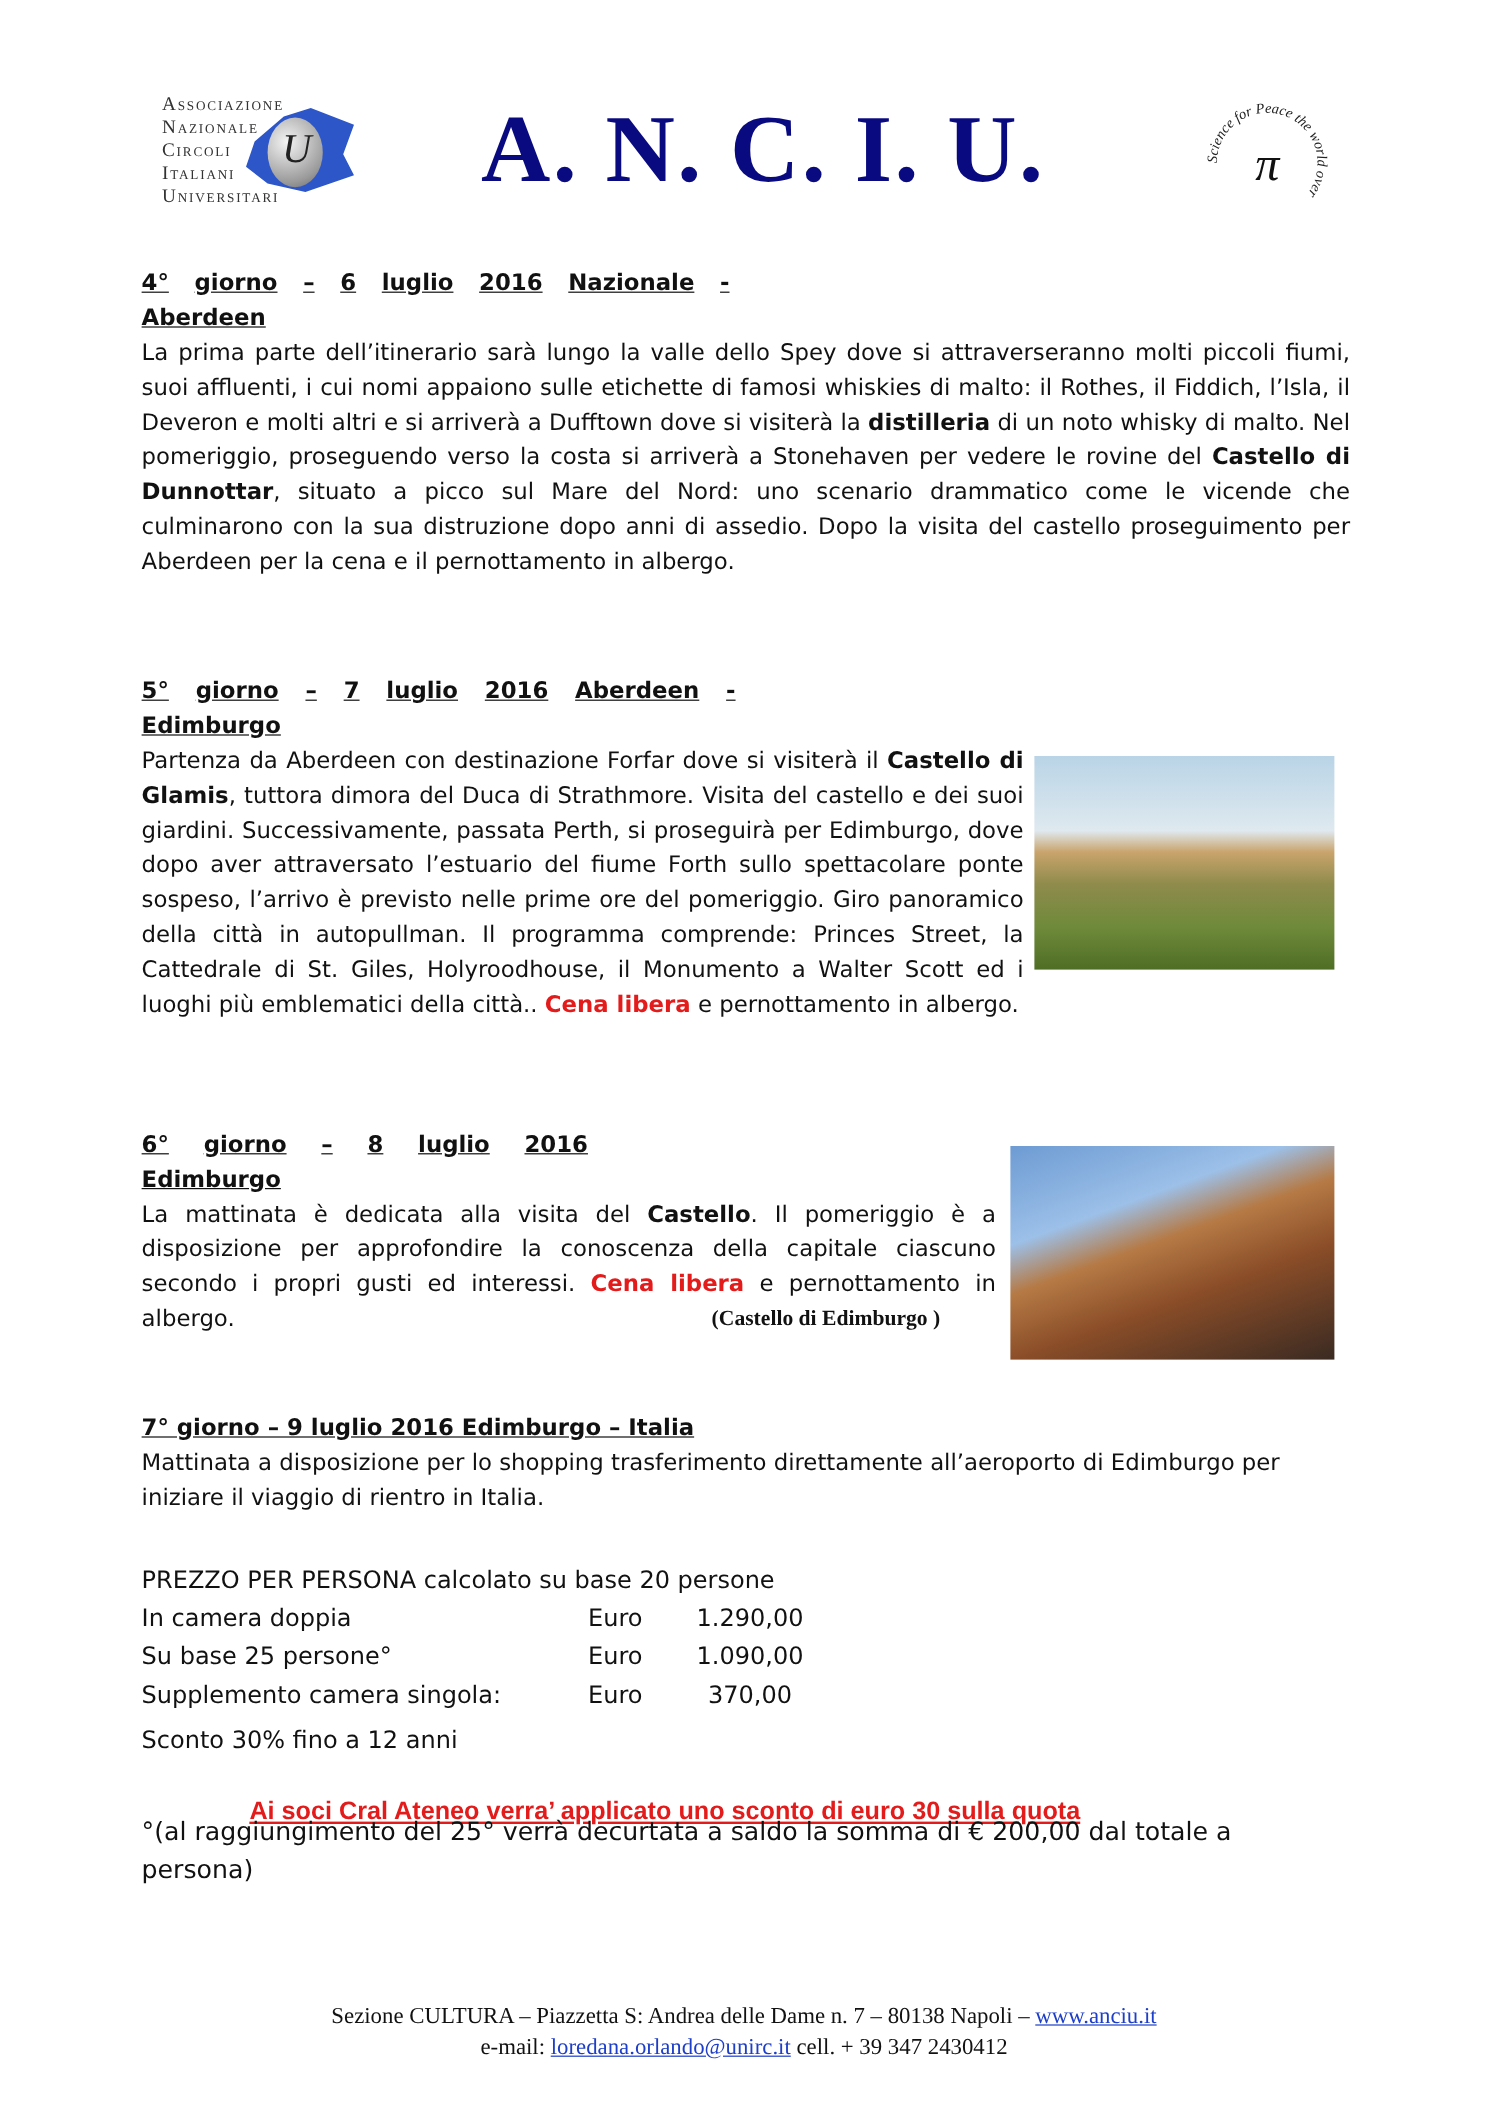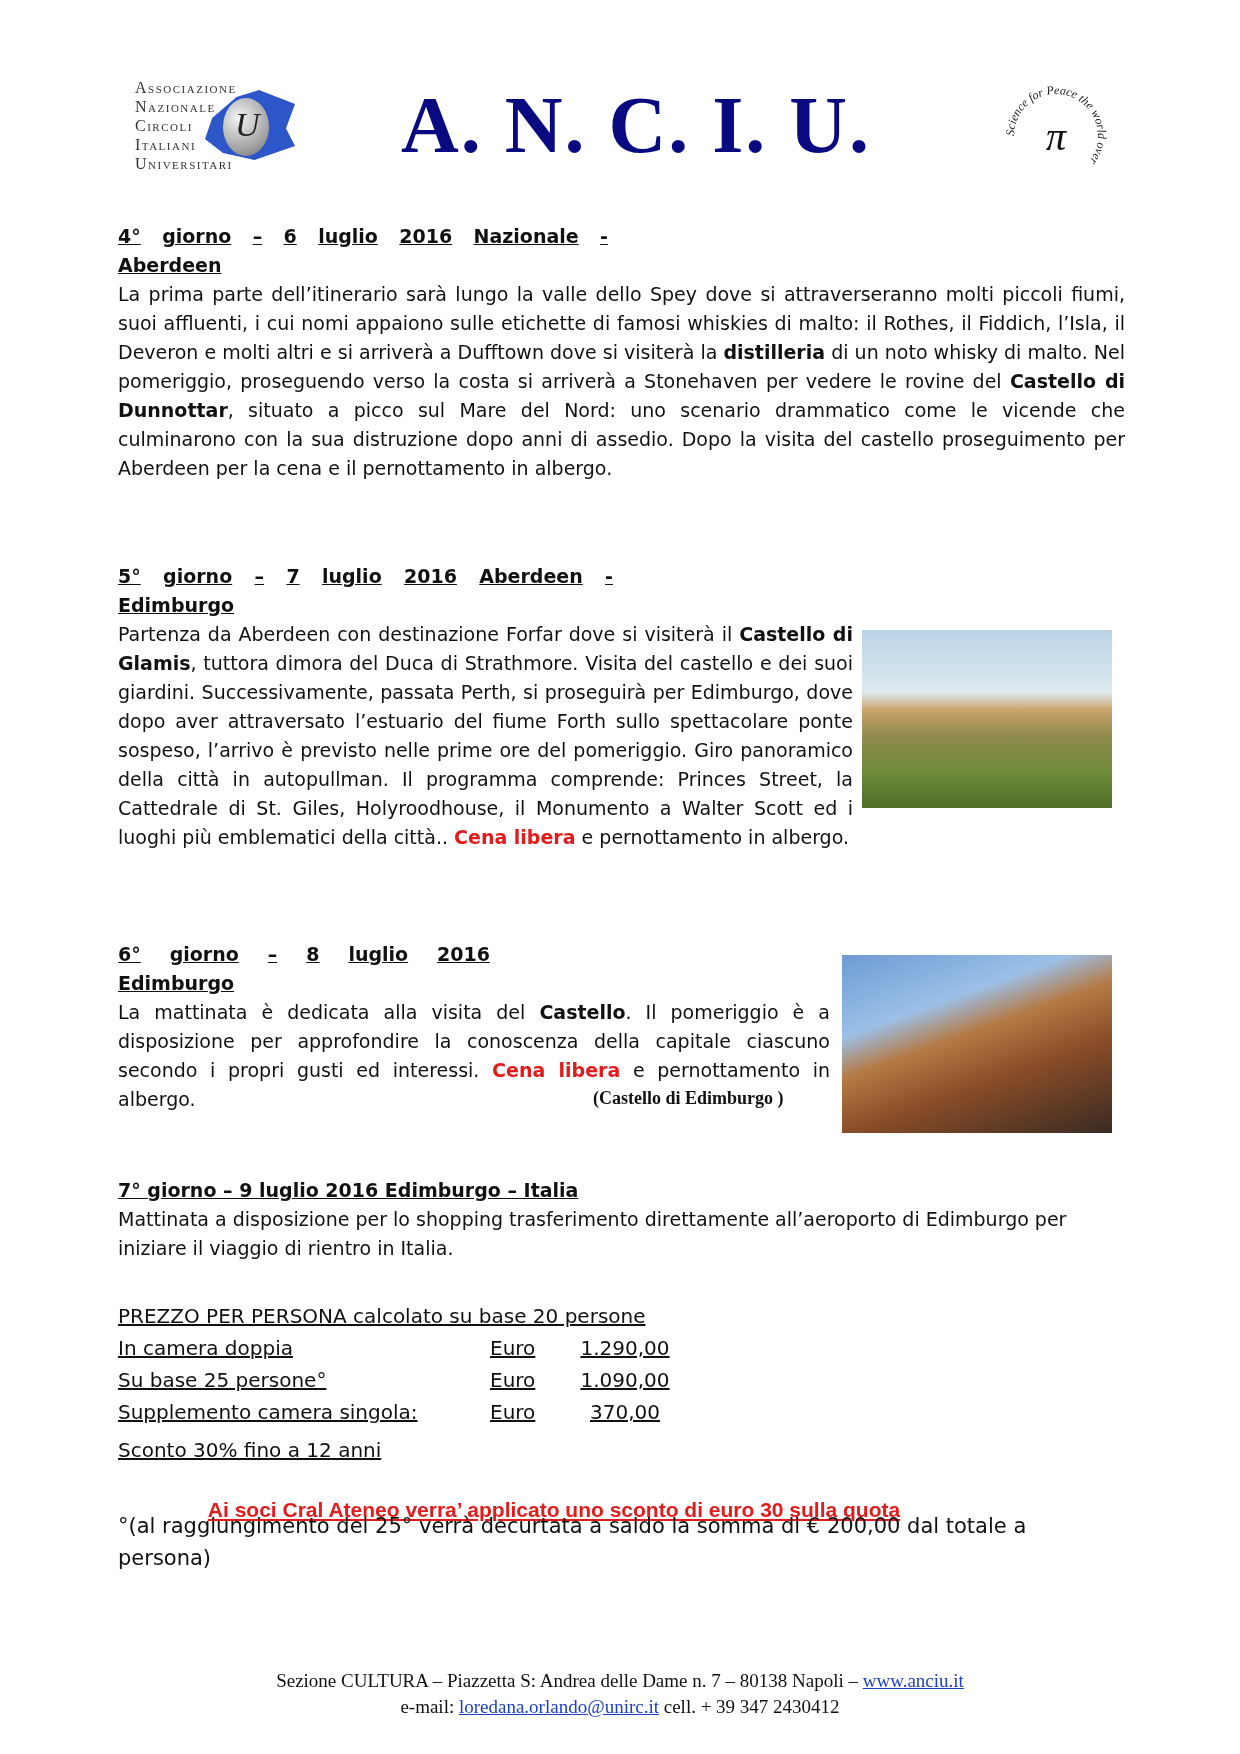--- a/index.html
+++ b/index.html
@@ -28,21 +28,21 @@
   .b { font-weight:bold; }
   .red { color:#e31b1b; font-weight:bold;margin-top:40px; }
   .photo { position:absolute; }
   .photo1 { left:862px; top:630px; width:250px; height:178px;
             background:linear-gradient(180deg,#b9d4e6 0%,#dfe9ef 35%,#c9a46c 45%,#8f8b4c 60%,#6f8a3a 80%,#4f6e25 100%); }
   .photo2 { left:842px; top:955px; width:270px; height:178px;
             background:linear-gradient(160deg,#6d9bd3 0%,#9cc0e8 30%,#b57a45 45%,#8a4d28 65%,#3a2a22 100%); }
   .caption { position:absolute; left:593px; top:1088px; font-family:"Liberation Serif", serif;
              font-weight:bold; font-size:18px; color:#111; }
   .price { position:absolute; left:118px; top:1300px; font-family:"DejaVu Sans", sans-serif;
-           font-size:20px; line-height:32px; color:#111;text-decoration:underline; }
+           font-size:20px; line-height:32px; color:#111; }
   .price-row { display:flex; }
   .price-row .l { width:372px; }
   .price-row .c { width:80px; }
   .price-row .v { width:110px; text-align:center; }
   .promo { position:absolute; left:0; width:1108px; top:1498px; text-align:center;
            font-family:"Liberation Sans", sans-serif; font-weight:bold; font-size:21px;
            color:#e31b1b; text-decoration:underline; }
   .note { position:absolute; left:118px; top:1510px; width:920px; font-size:21px; line-height:32px; color:#111; }
   .footer { position:absolute; left:0; width:1240px; top:1652px; text-align:center;
             font-family:"Liberation Serif", serif; font-size:19px; line-height:26px; color:#111;margin-top:16px; }

